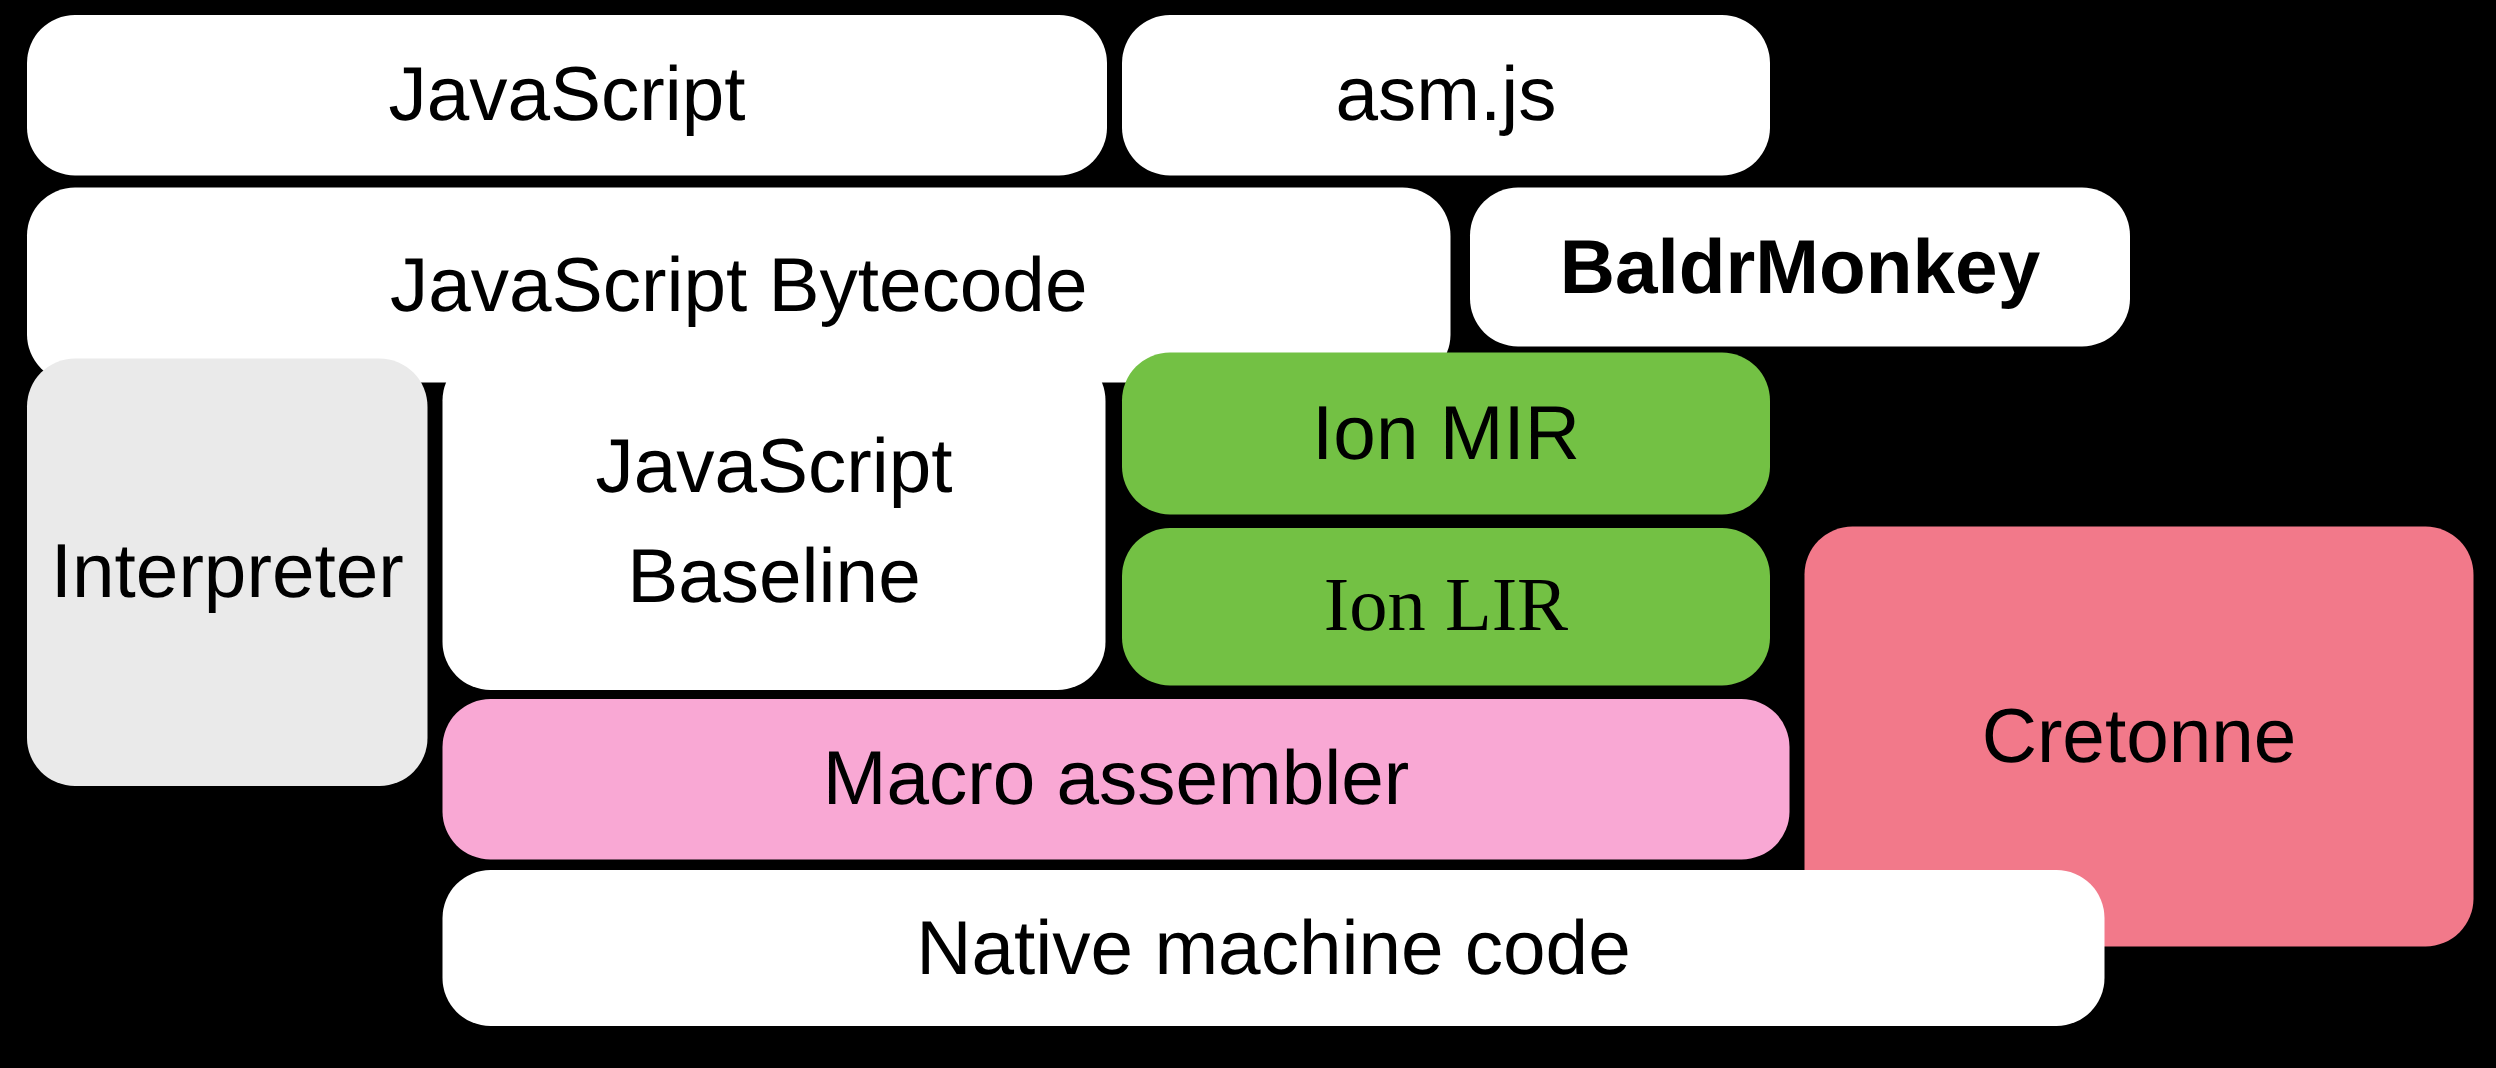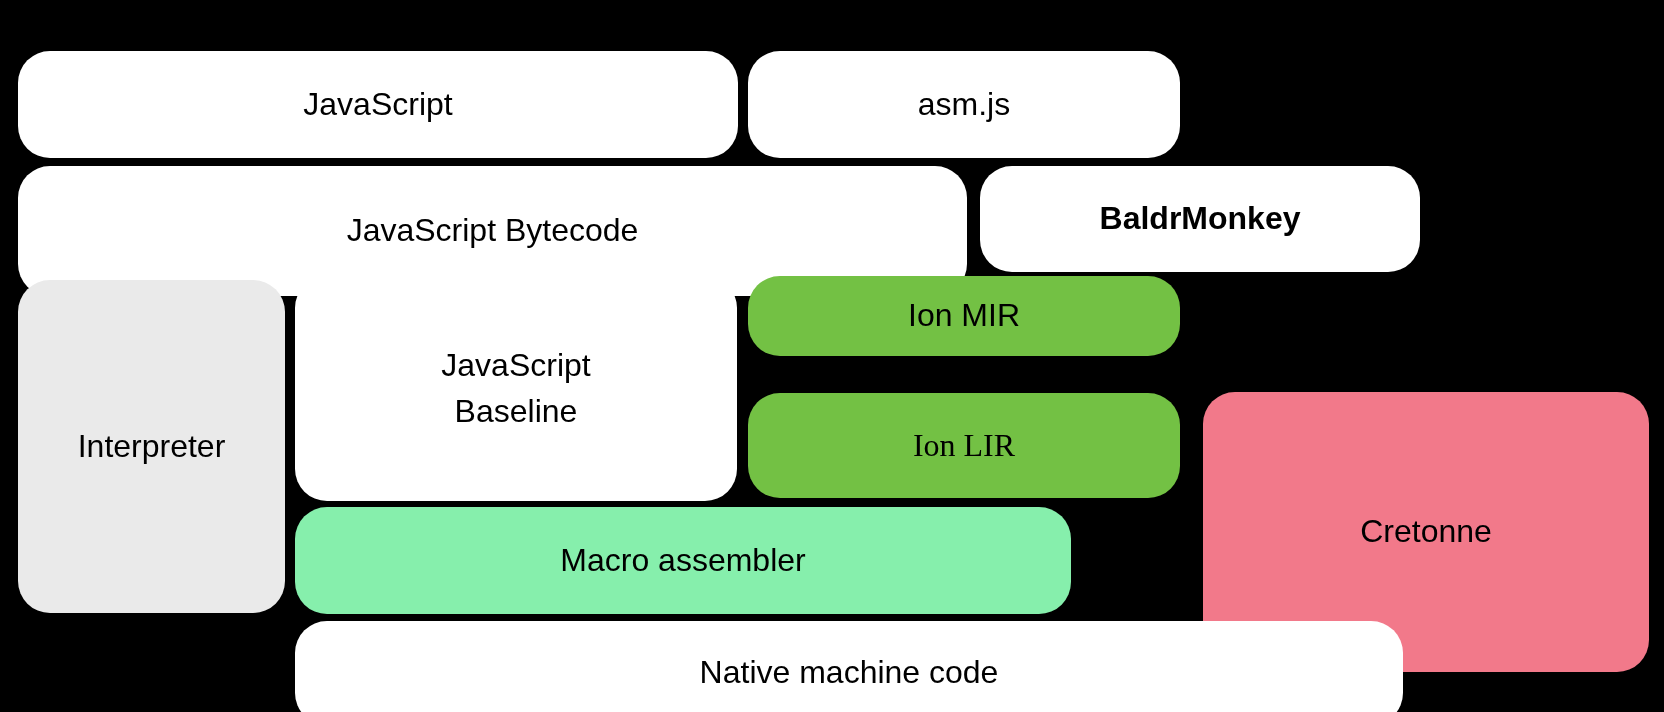--- a/index.html
+++ b/index.html
@@ -15,50 +15,49 @@
     overflow: hidden;
     font-family: "Liberation Sans", sans-serif;
   }
   .box {
     position: absolute;
     border-radius: 32px;
     display: flex;
     align-items: center;
     justify-content: center;
     text-align: center;
-    font-size: 32px;
+    font-size: 51px;
     line-height: 1.42;
     color: #000000;
     white-space: pre-line;
     box-sizing: border-box;
-    margin-top: 41px;
   }
 </style>
 </head>
 <body>
 
 <div class="stage">
 
   <div class="box" style="left: 18px; top: 10px; width: 720px; height: 107px; background: rgb(255, 255, 255);">JavaScript</div>
 
   <div class="box" style="left: 748px; top: 10px; width: 432px; height: 107px; background: rgb(255, 255, 255);">asm.js</div>
 
 
   <div class="box" style="left: 18px; top: 125px; width: 949px; height: 130px; background: rgb(255, 255, 255);">JavaScript Bytecode</div>
 
   <div class="box" style="left: 980px; top: 125px; width: 440px; height: 106px; background: rgb(255, 255, 255); font-weight: bold;">BaldrMonkey</div>
 
-  <div class="box" style="left: 18px; top: 239px; width: 267px; height: 333px; background: rgb(234, 234, 234);">Interpreter</div>
+  <div class="box" style="left: 18px; top: 239px; width: 267px; height: 285px; background: rgb(234, 234, 234);">Interpreter</div>
 
   <div class="box" style="left: 295px; top: 235px; width: 442px; height: 225px; background: rgb(255, 255, 255);">JavaScript
 Baseline</div>
 
-  <div class="box" style="left: 748px; top: 235px; width: 432px; height: 80px; background: rgb(115, 193, 68);">Ion MIR</div>
+  <div class="box" style="left: 748px; top: 235px; width: 432px; height: 108px; background: rgb(115, 193, 68);">Ion MIR</div>
 
   <div class="box" style="left: 748px; top: 352px; width: 432px; height: 105px; background: rgb(115, 193, 68); font-family: Liberation Serif, serif;">Ion LIR</div>
 
   <div class="box" style="left: 1203px; top: 351px; width: 446px; height: 280px; background: rgb(242, 121, 138);">Cretonne</div>
 
-  <div class="box" style="left: 295px; top: 466px; width: 776px; height: 107px; background: #86efac;">Macro assembler</div>
+  <div class="box" style="left: 295px; top: 466px; width: 898px; height: 107px; background: #f9a8d4;">Macro assembler</div>
 
   <div class="box" style="left: 295px; top: 580px; width: 1108px; height: 104px; background: rgb(255, 255, 255);">Native machine code</div>
 
 </div>
 
 </body></html>

